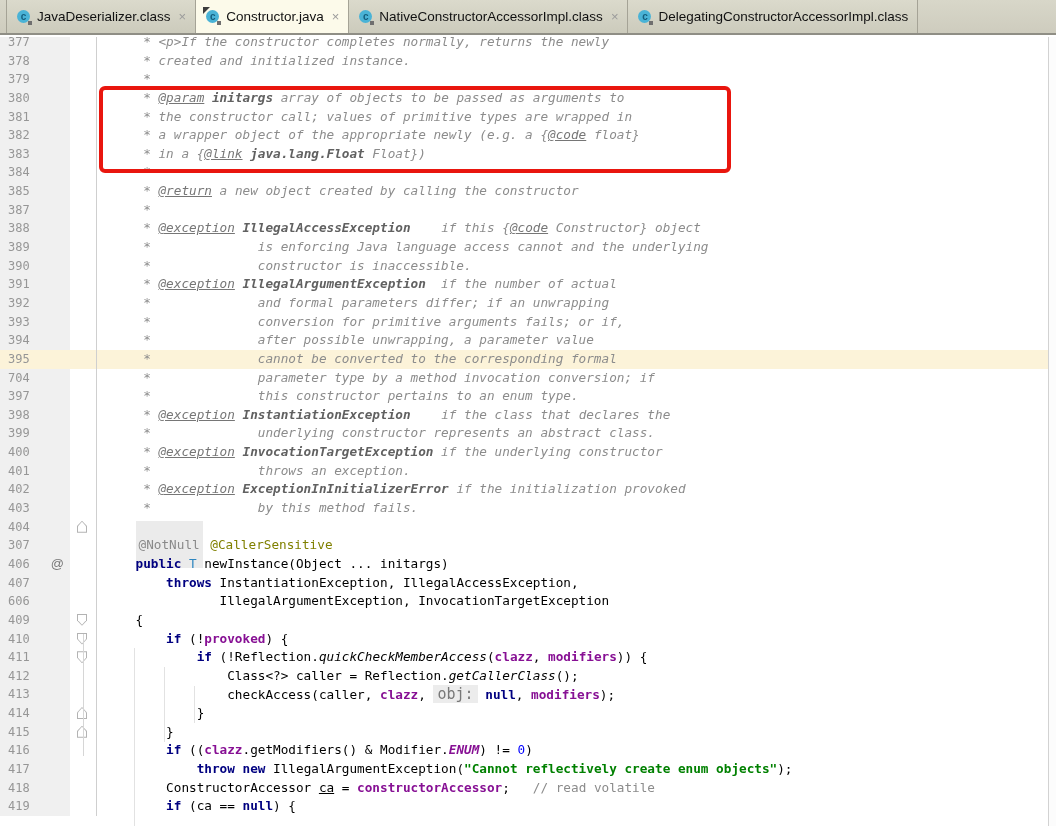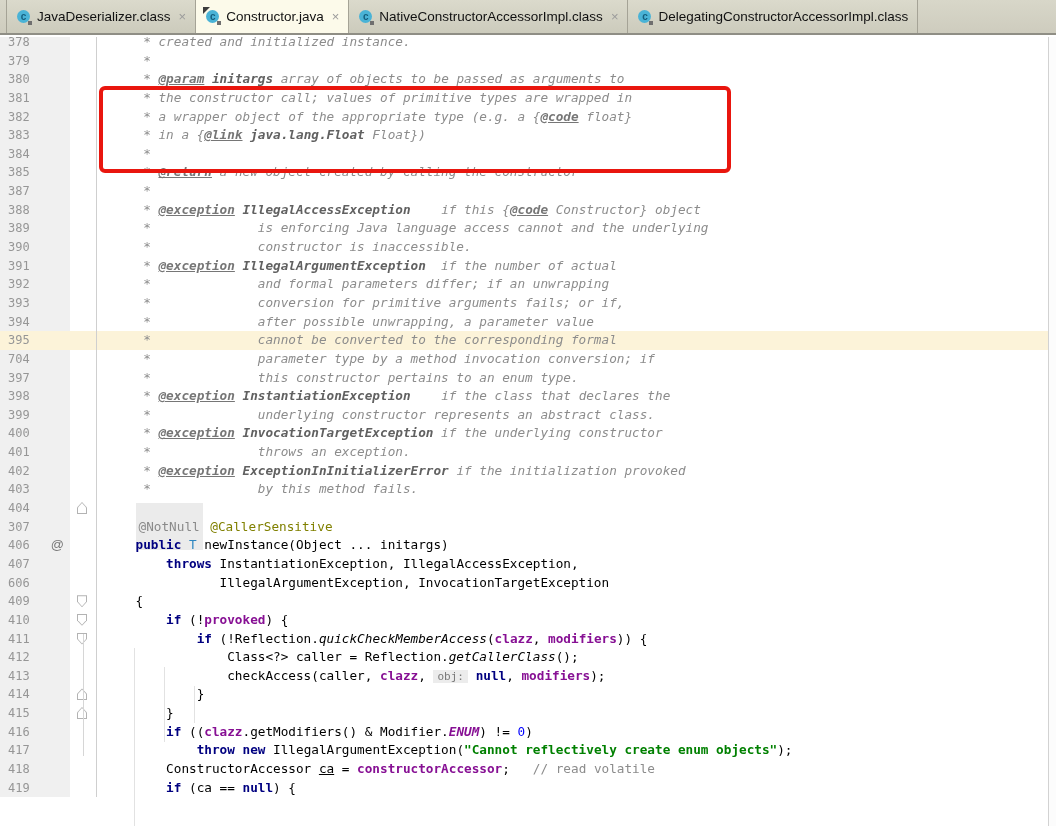--- a/index.html
+++ b/index.html
@@ -32,33 +32,33 @@
   .fd,.fu{position:absolute;left:7px;top:3px;width:10px;height:12px;background:#b3b3b3}
   .fd{clip-path:polygon(0 0,100% 0,100% 55%,50% 100%,0 55%)}
   .fu{clip-path:polygon(0 45%,50% 0,100% 45%,100% 100%,0 100%)}
   .fd::after,.fu::after{content:"";position:absolute;left:1px;top:1px;right:1px;bottom:1px;background:#fff}
   .fd::after{clip-path:polygon(0 0,100% 0,100% 55%,50% 100%,0 55%)}
   .fu::after{clip-path:polygon(0 45%,50% 0,100% 45%,100% 100%,0 100%)}
   .code{flex:1;padding-left:8px}
 
   
   .doc{color:#8c8c8c;font-style:italic}
-  .doctag{color:#767676;font-style:italic;font-weight:bold;text-decoration:underline}
+  .doctag{color:#767676;font-style:italic;font-weight:normal;text-decoration:underline}
   .docval{color:#616161;font-style:italic;font-weight:bold}
   .kw{color:#000080;font-weight:bold}
   .plain{color:#000}
   .field{color:#871094;font-weight:bold}
   .sf{color:#871094;font-weight:bold;font-style:italic}
   .sm{color:#000;font-style:italic}
   .num{color:#0000ff}
   .str{color:#008000;font-weight:bold}
   .cmt{color:#8c8c8c;}
   .ann{color:#808000}
   .annbox{color:#8a8a8a;background:#ebebeb;border-radius:0;padding:16px 3px}
-  .hint{color:#787878;background:#ececec;border-radius:0;padding:0 4px;font-size:11px;font-style:normal}
+  .hint{color:#787878;background:#ececec;border-radius:0;padding:0 4px;font-size:15px;font-style:normal}
   .tp{color:#2e86c0}
   .lv{color:#000;text-decoration:underline}
 
   
   .overlay{position:absolute;pointer-events:none}
   .guide{width:1px;background:#e2e2e2;z-index:2}
   .foldline{width:1px;background:#d6d6d6;z-index:2}
   .redbox{border:4px solid #e9160e;border-radius:6px;z-index:5;box-sizing:border-box}
   .scrollbar{position:absolute;right:0;top:0;width:7px;height:100%;background:#fcfcfc;border-left:1px solid #d2d2d2;z-index:6}
 </style>
@@ -96,25 +96,26 @@
         <span class="cicon">
           <span class="circ">c</span>
           <span class="dot"></span>
         </span>
         <span class="tlabel">DelegatingConstructorAccessorImpl.class</span>
       </div>
     </div>
   <div class="editor">
     <div class="editor-inner" id="editor-inner">
 
+      <div class="row"><div class="ln">377</div><div class="foldcol"></div><div class="code"><span class="doc">     * &lt;p&gt;If the constructor completes normally, returns the newly</span></div></div>
         <div class="row"><div class="ln">378</div><div class="foldcol"></div><div class="code"><span class="doc">     * created and initialized instance.</span></div></div>
         <div class="row"><div class="ln">379</div><div class="foldcol"></div><div class="code"><span class="doc">     *</span></div></div>
         <div class="row"><div class="ln">380</div><div class="foldcol"></div><div class="code"><span class="doc">     * </span><span class="doctag">@param</span><span class="doc"> </span><span class="docval">initargs</span><span class="doc"> array of objects to be passed as arguments to</span></div></div>
         <div class="row"><div class="ln">381</div><div class="foldcol"></div><div class="code"><span class="doc">     * the constructor call; values of primitive types are wrapped in</span></div></div>
-        <div class="row"><div class="ln">382</div><div class="foldcol"></div><div class="code"><span class="doc">     * a wrapper object of the appropriate type (e.g. a {</span><span class="doctag">@code</span><span class="doc"> float}</span></div></div>
+        <div class="row"><div class="ln">382</div><div class="foldcol"></div><div class="code"><span class="doc">     * a wrapper object of the appropriate newly (e.g. a {</span><span class="doctag">@code</span><span class="doc"> float}</span></div></div>
         <div class="row"><div class="ln">383</div><div class="foldcol"></div><div class="code"><span class="doc">     * in a {</span><span class="doctag">@link</span><span class="doc"> </span><span class="docval">java.lang.Float</span><span class="doc"> Float})</span></div></div>
         <div class="row"><div class="ln">384</div><div class="foldcol"></div><div class="code"><span class="doc">     *</span></div></div>
         <div class="row"><div class="ln">385</div><div class="foldcol"></div><div class="code"><span class="doc">     * </span><span class="doctag">@return</span><span class="doc"> a new object created by calling the constructor</span></div></div>
         <div class="row"><div class="ln">387</div><div class="foldcol"></div><div class="code"><span class="doc">     *</span></div></div>
         <div class="row"><div class="ln">388</div><div class="foldcol"></div><div class="code"><span class="doc">     * </span><span class="doctag">@exception</span><span class="doc"> </span><span class="docval">IllegalAccessException</span><span class="doc">    if this {</span><span class="doctag">@code</span><span class="doc"> Constructor} object</span></div></div>
         <div class="row"><div class="ln">389</div><div class="foldcol"></div><div class="code"><span class="doc">     *              is enforcing Java language access cannot and the underlying</span></div></div>
         <div class="row"><div class="ln">390</div><div class="foldcol"></div><div class="code"><span class="doc">     *              constructor is inaccessible.</span></div></div>
         <div class="row"><div class="ln">391</div><div class="foldcol"></div><div class="code"><span class="doc">     * </span><span class="doctag">@exception</span><span class="doc"> </span><span class="docval">IllegalArgumentException</span><span class="doc">  if the number of actual</span></div></div>
         <div class="row"><div class="ln">392</div><div class="foldcol"></div><div class="code"><span class="doc">     *              and formal parameters differ; if an unwrapping</span></div></div>
         <div class="row"><div class="ln">393</div><div class="foldcol"></div><div class="code"><span class="doc">     *              conversion for primitive arguments fails; or if,</span></div></div>

